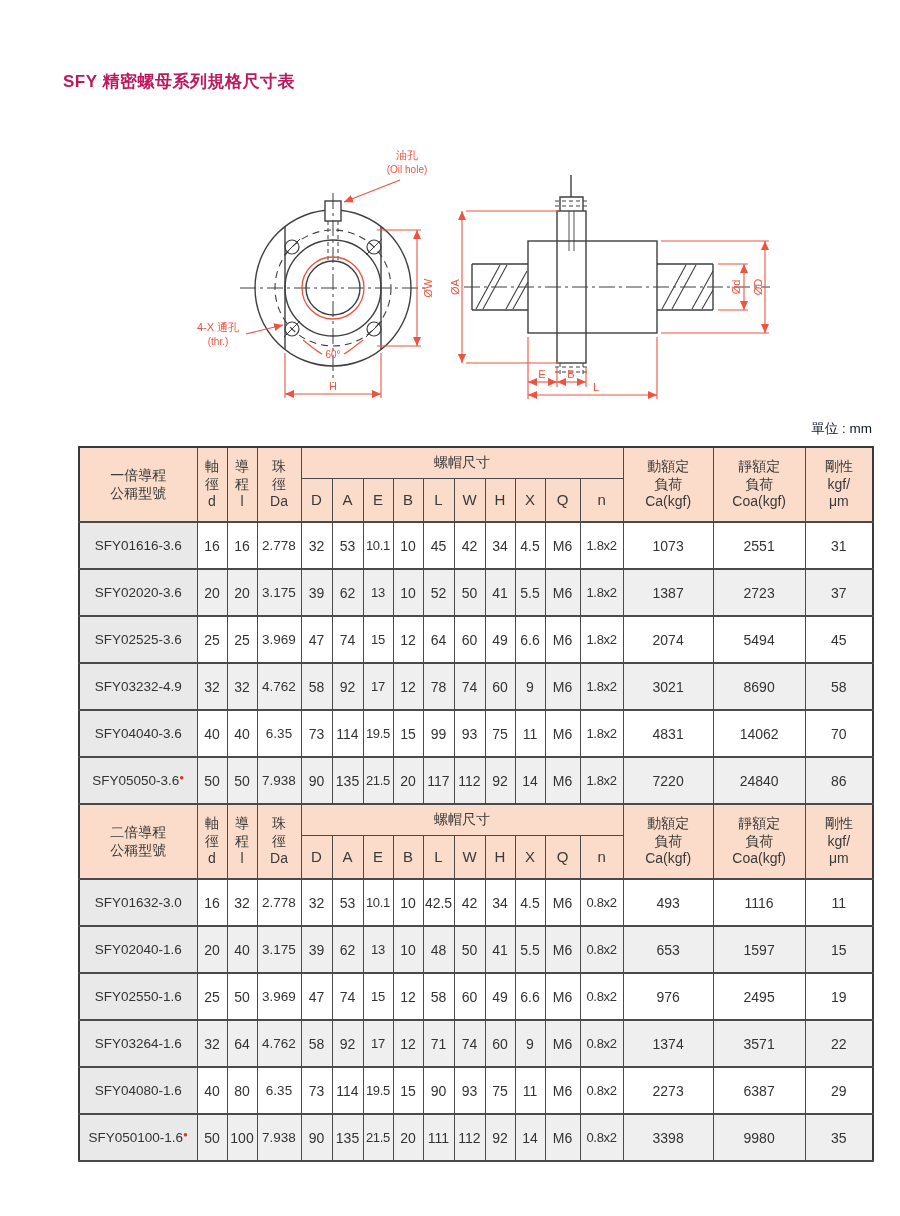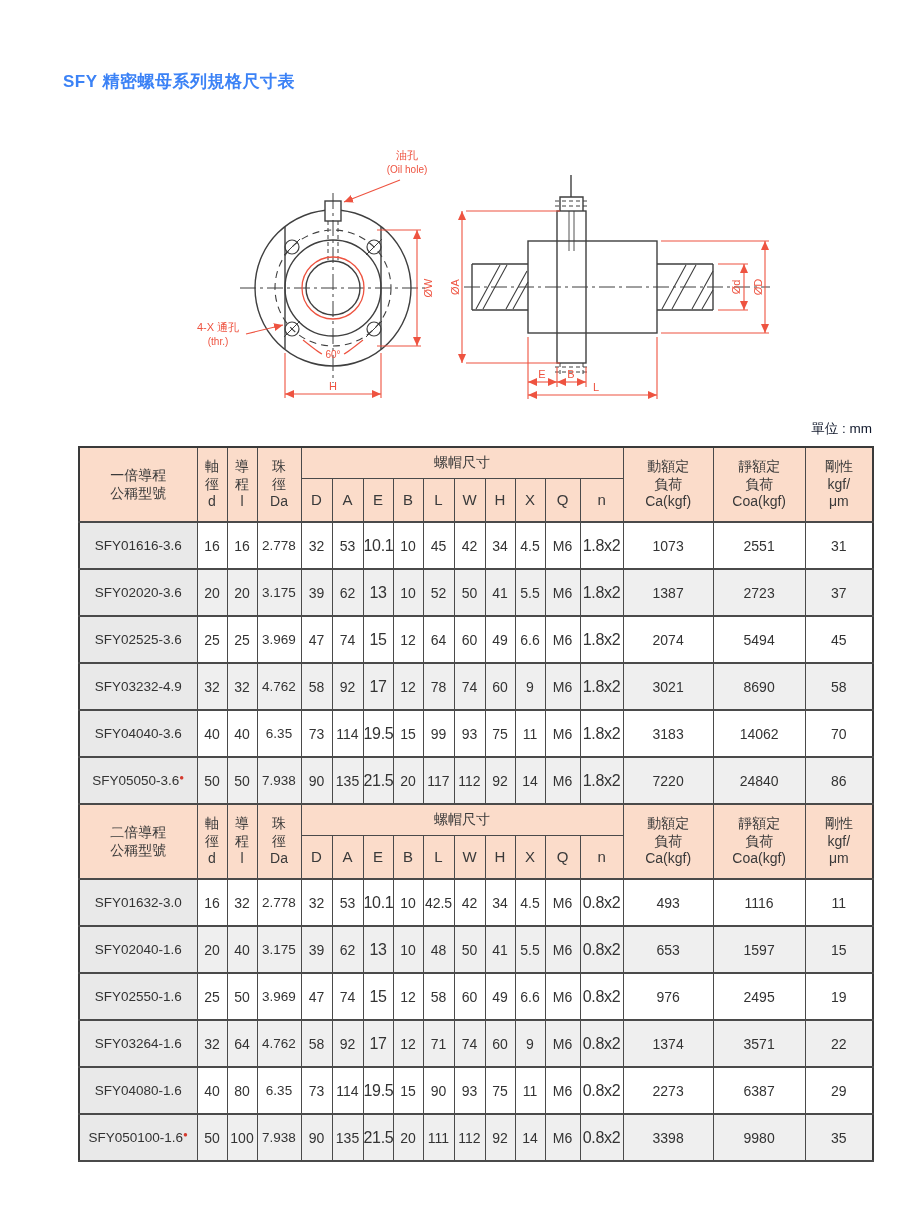--- a/index.html
+++ b/index.html
@@ -1,39 +1,39 @@
 <!DOCTYPE html>
 <html><head>
 <meta charset="utf-8">
 <style>
   html,body{margin:0;padding:0;background:#fff;}
   .page{position:relative;width:900px;height:1216px;background:#ffffff;overflow:hidden;
         font-family:"Liberation Sans",sans-serif;color:#3c3c3c;}
   .title{position:absolute;left:63px;top:70px;margin:0;font-size:17px;font-weight:600;
-         color:#3b82f6;letter-spacing:.5px;}
+         color:#be185d;letter-spacing:.5px;}
   .diagram{position:absolute;left:170px;top:135px;}
   .dim-label{fill:#ee5340;font-size:11px;font-family:"Liberation Sans",sans-serif;}
   .dim-label-sm{fill:#ee5340;font-size:10px;font-family:"Liberation Sans",sans-serif;}
   .unit{position:absolute;left:78px;top:420px;width:794px;text-align:right;
         font-size:13.5px;color:#0f172a;}
   table.spec{position:absolute;left:78px;top:446px;width:794px;border-collapse:collapse;
              table-layout:fixed;border:2.5px solid #3a3a3a;}
   .spec th,.spec td{border:1.5px solid #4a4a4a;text-align:center;vertical-align:middle;
              padding:0;overflow:hidden;}
   .spec thead th{background:#fbdcca;font-weight:400;color:#3a3a3a;}
   .spec thead tr.group-row{height:31px;}
   .spec thead tr.letter-row{height:44px;}
   .th-multi{font-size:14px;white-space:pre-line;line-height:1.25;}
   .th-letter{font-size:15px;}
   .spec tbody tr{height:47px;}
   .spec tbody td{font-size:14px;color:#333;background:#fff;border-top-width:2px;border-bottom-width:2px;}
   .spec tbody tr.alt td{background:#efefef;}
   .spec tbody td.model{font-size:13.5px;background:#e9e9e9;}
   .spec tbody tr.alt td.model{background:#e9e9e9;}
-  .spec tbody td:nth-child(7),.spec tbody td:nth-child(14){font-size:16px;letter-spacing:-.3px;}
+  .spec tbody td:nth-child(7),.spec tbody td:nth-child(14){font-size:13px;letter-spacing:-.3px;}
   .spec tbody td:nth-child(4){font-size:13.5px;}
   sup.mark{color:#d43b2f;font-size:8px;vertical-align:super;line-height:0;}
   .footnote{position:absolute;left:62px;top:1166px;font-size:12.5px;color:#c8423c;}
 </style>
 </head>
 <body>
 
 <div class="page">
 
   <h1 class="title">SFY 精密螺母系列規格尺寸表</h1>
@@ -274,21 +274,21 @@
           <td>73</td>
           <td>114</td>
           <td>19.5</td>
           <td>15</td>
           <td>99</td>
           <td>93</td>
           <td>75</td>
           <td>11</td>
           <td>M6</td>
           <td>1.8x2</td>
-          <td>3183</td>
+          <td>4831</td>
           <td>14062</td>
           <td>70</td>
         </tr>
         <tr class="alt">
           <td class="model">SFY05050-3.6<sup class="mark">●</sup></td>
           <td>50</td>
           <td>50</td>
           <td>7.938</td>
           <td>90</td>
           <td>135</td>

